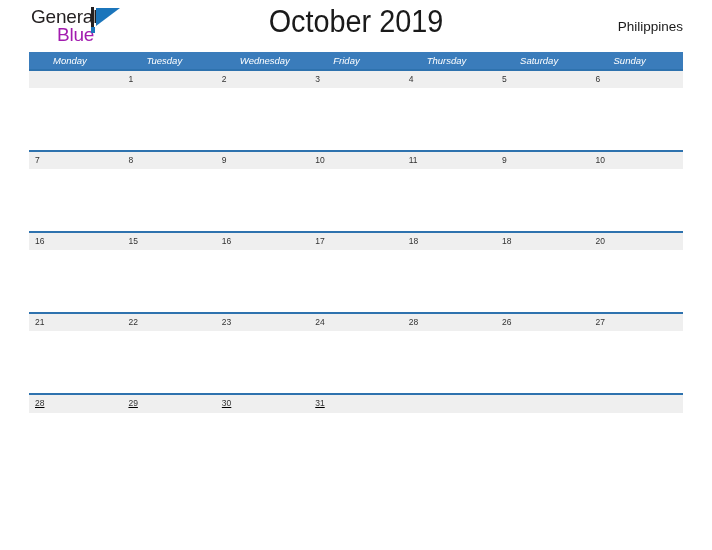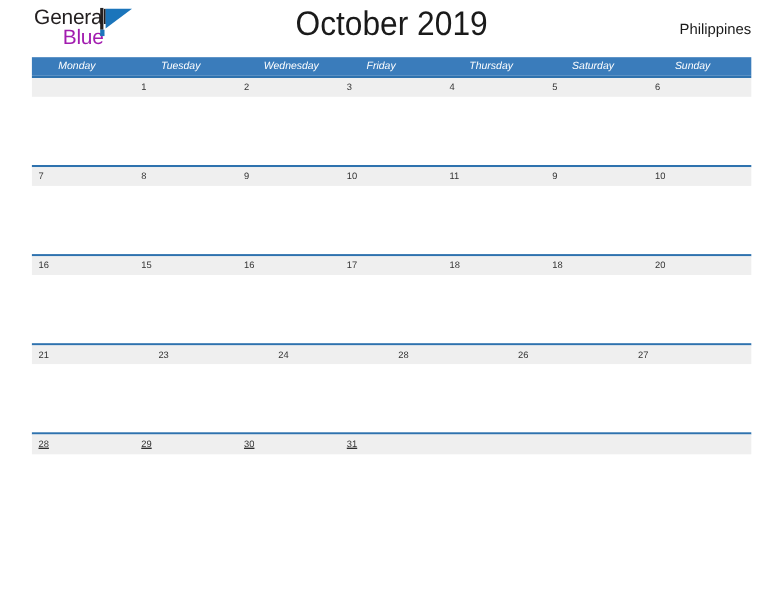--- a/index.html
+++ b/index.html
@@ -241,20 +241,21 @@
         <div class="day-body-cell"></div>
         <div class="day-body-cell"></div>
         <div class="day-body-cell"></div>
         <div class="day-body-cell"></div>
       </div>
     </div>
 
     <div class="week-row">
       <div class="day-band">
         <div class="day-cell">21</div>
+        <div class="day-cell">22</div>
         <div class="day-cell">23</div>
         <div class="day-cell">24</div>
         <div class="day-cell">28</div>
         <div class="day-cell">26</div>
         <div class="day-cell">27</div>
       </div>
       <div class="day-body">
         <div class="day-body-cell"></div>
         <div class="day-body-cell"></div>
         <div class="day-body-cell"></div>

